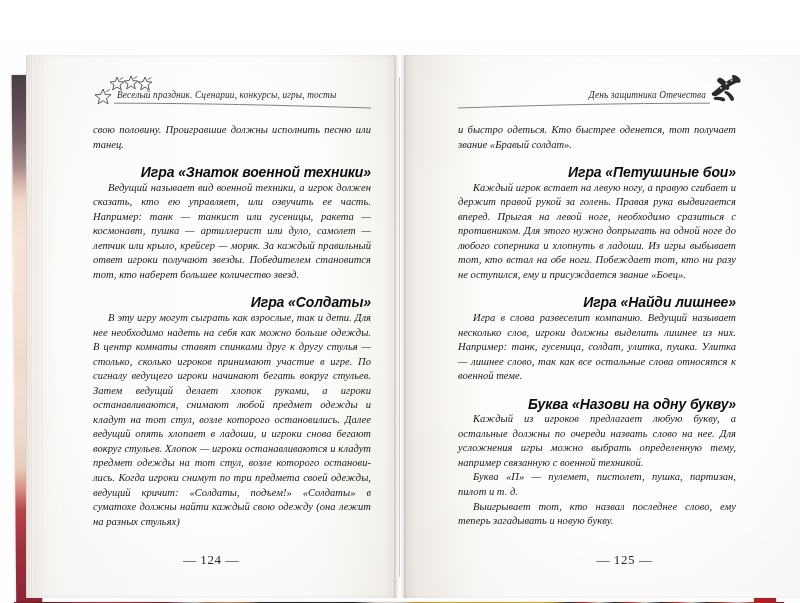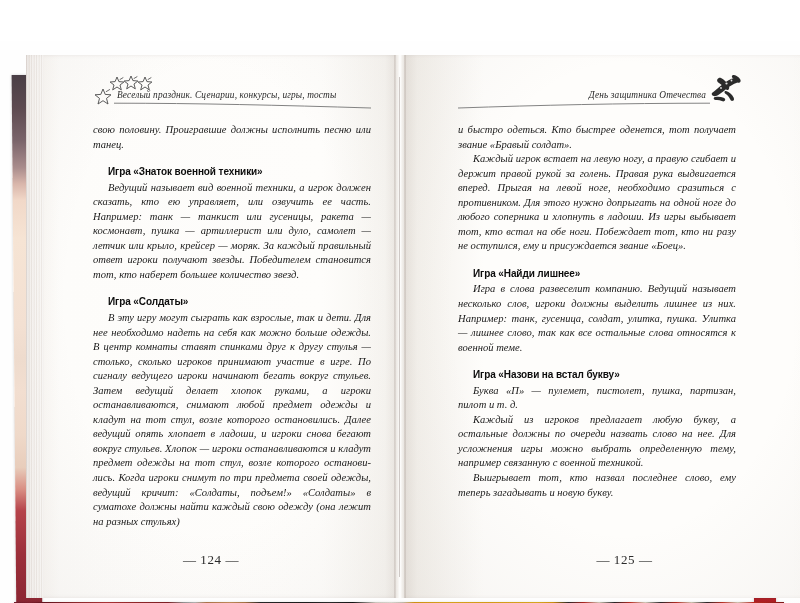--- a/index.html
+++ b/index.html
@@ -294,28 +294,30 @@
     color: #181818;
     hyphens: manual;
     letter-spacing: 0.02px;
     font-style: italic;
   }
 
   p.para.noindent { text-indent: 0; }
 
   h3.game-title {
     font-family: "Liberation Sans", "DejaVu Sans", sans-serif;
-    font-size: 10px;
+    font-size: 14px;
     font-weight: bold;
+    font-style: italic;
     line-height: 14.55px;
     color: #0d0d0d;
     margin-top: 13px;
     margin-bottom: 1px;
     margin-left: 15px;
     letter-spacing: -0.1px;
+    text-align: right;
   }
 
   .folio {
     position: absolute;
     bottom: 30px;
     width: 100%;
     text-align: center;
     font-family: "Liberation Serif", "DejaVu Serif", serif;
     font-size: 13px;
     color: #2a2a2a;
@@ -417,26 +419,27 @@
           </div>
           <div class="rule-curve">
             <svg viewBox="0 0 278 7" preserveAspectRatio="none" xmlns="http://www.w3.org/2000/svg">
               <path d="M0 6 C90 3.2, 180 1.2, 278 1.2" fill="none" stroke="#7d7d7d" stroke-width="1"></path>
             </svg>
           </div>
         </div>
 
         <div class="body-area">
           <p class="para noindent">и быстро одеться. Кто быстрее оденется, тот по­лучает звание «Бравый солдат».</p>
+          <h3 class="game-title">Игра «Петушиные бои»</h3>
           <p class="para">Каждый игрок встает на левую ногу, а пра­вую сгибает и держит правой рукой за голень. Правая рука выдвигается вперед. Прыгая на ле­вой ноге, необходимо сразиться с противни­ком. Для этого нужно допрыгать на одной ноге до любого соперника и хлопнуть в ладоши. Из игры выбывает тот, кто встал на обе ноги. По­беждает тот, кто ни разу не оступился, ему и присуждается звание «Боец».</p>
           <h3 class="game-title">Игра «Найди лишнее»</h3>
           <p class="para">Игра в слова развеселит компанию. Веду­щий называет несколько слов, игроки должны выделить лишнее из них. Например: танк, гусе­ница, солдат, улитка, пушка. Улитка — лишнее слово, так как все остальные слова относятся к военной теме.</p>
-          <h3 class="game-title">Игра «Назови на встал букву»</h3>
+          <h3 class="game-title">Буква «Назови на одну букву»</h3>
+          <p class="para">Каждый из игроков предлагает любую бук­ву, а остальные должны по очереди назвать сло­во на нее. Для усложнения игры можно выбрать определенную тему, например связанную с во­енной техникой.</p>
           <p class="para">Буква «П» — пулемет, пистолет, пушка, пар­тизан, пилот и т. д.</p>
-          <p class="para">Каждый из игроков предлагает любую бук­ву, а остальные должны по очереди назвать сло­во на нее. Для усложнения игры можно выбрать определенную тему, например связанную с во­енной техникой.</p>
           <p class="para">Выигрывает тот, кто назвал последнее сло­во, ему теперь загадывать и новую букву.</p>
         </div>
       </div>
 
       <div class="folio">— 125 —</div>
     </div>
 
     <div class="gutter"></div>
     <div class="gutter-line"></div>
   </div>

